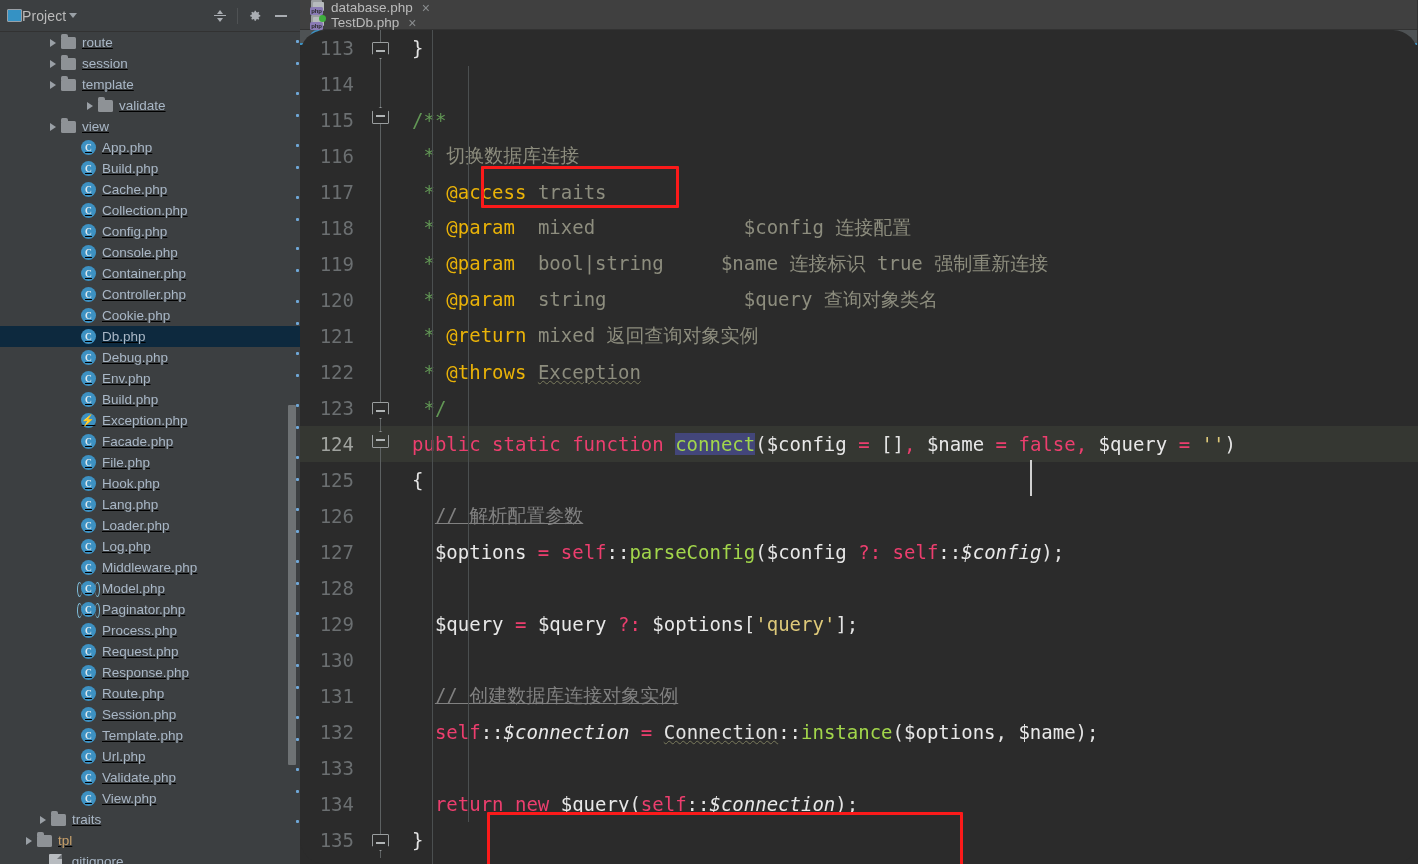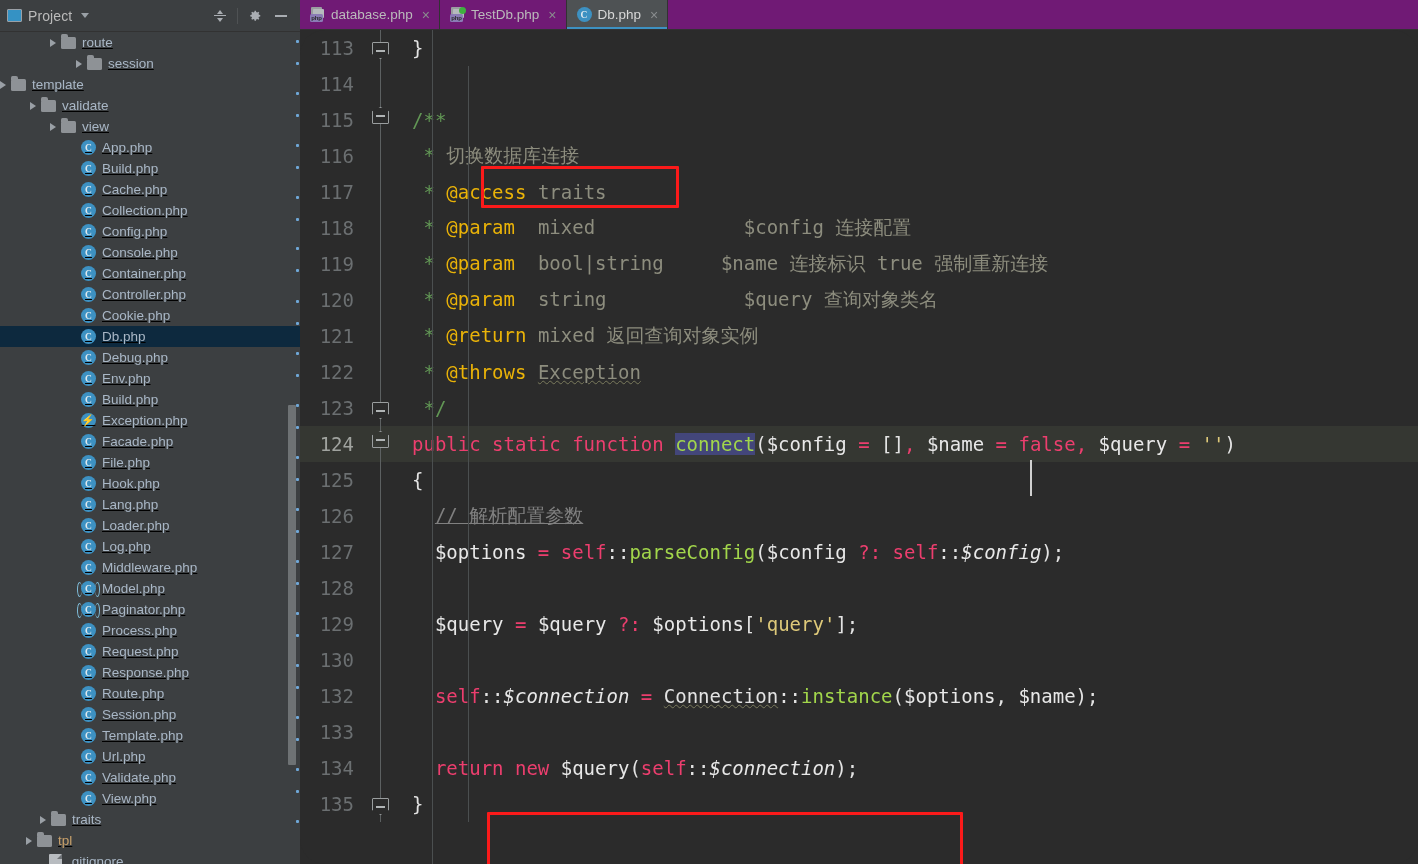--- a/index.html
+++ b/index.html
@@ -26,21 +26,21 @@
     overflow: hidden;
   }
   .sb-toolbar {
     height: 32px;
     display: flex;
     align-items: center;
     background: #3c3f41;
     border-bottom: 1px solid #323232;
     padding-left: 7px;
   }
-  .sb-title-wrap { display: flex; align-items: center; gap: 6px; }
+  .sb-title-wrap { display: flex; align-items: center; gap: 0; }
   .proj-icon {
     width: 15px; height: 13px;
     border: 1.6px solid #9aa0a6;
     background: #3592c4;
     border-radius: 1px;
     display: inline-block;
   }
   .sb-title {
     color: #bbbbbb;
     font-size: 14px;
@@ -178,24 +178,25 @@
   
   .editor {
     position: relative;
     flex: 1 1 auto;
     height: 864px;
     background: #2b2b2b;
     overflow: hidden;
   }
   .tabbar {
     height: 30px;
-    background: #701a75;
+    background: #404040;
     display: flex;
     align-items: stretch;
     border-bottom: 1px solid #323232;
+    flex-direction: column;
   }
   .tab {
     display: flex; align-items: center;
     gap: 6px;
     padding: 0 9px 0 10px;
     font-size: 13.5px;
     color: #bbbbbb;
     cursor: pointer;
     position: relative;
     border-right: 1px solid #323232;
@@ -388,31 +389,31 @@
         </div>
       </div>
     </div>
 
     <div class="tree" id="tree">
         <div class="tree-row" style="padding-left: 50px;">
           <span class="arrow"></span>
           <span class="folder-ico"></span>
           <span>route</span>
         </div>
-        <div class="tree-row" style="padding-left: 76px;">
+        <div class="tree-row" style="padding-left: 50px;">
           <span class="arrow"></span>
           <span class="folder-ico"></span>
           <span>session</span>
         </div>
-        <div class="tree-row" style="">
+        <div class="tree-row" style="padding-left: 50px;">
           <span class="arrow"></span>
           <span class="folder-ico"></span>
           <span>template</span>
         </div>
-        <div class="tree-row" style="padding-left: 30px;">
+        <div class="tree-row" style="padding-left: 50px; margin-left: 37px;">
           <span class="arrow"></span>
           <span class="folder-ico"></span>
           <span>validate</span>
         </div>
         <div class="tree-row" style="padding-left: 50px;">
           <span class="arrow"></span>
           <span class="folder-ico"></span>
           <span>view</span>
         </div>
         <div class="tree-row" style="padding-left: 70px;">
@@ -669,20 +670,21 @@
         <div class="code-line"><div class="gutter-num">121</div><div class="fold-col"><div class="fold-line"></div></div><div class="code-text"><span class="c-doc"> *</span> <span class="c-tag">@return</span> <span class="c-docgray">mixed</span> <span class="c-docgray">返回查询对象实例</span></div></div>
         <div class="code-line"><div class="gutter-num">122</div><div class="fold-col"><div class="fold-line"></div></div><div class="code-text"><span class="c-doc"> *</span> <span class="c-tag">@throws</span> <span class="c-docgray squiggle">Exception</span></div></div>
         <div class="code-line"><div class="gutter-num">123</div><div class="fold-col"><div class="fold-line"></div><div class="fold-mark end"></div></div><div class="code-text"><span class="c-doc"> */</span></div></div>
         <div class="code-line current"><div class="gutter-num">124</div><div class="fold-col"><div class="fold-line"></div><div class="fold-mark start"></div></div><div class="code-text"><span class="c-kw2">public static function</span> <span class="c-fn-sel">connect</span><span class="c-plain">(</span><span class="c-var">$config</span> <span class="c-kw2">=</span> <span class="c-plain">[]</span><span class="c-kw2">,</span> <span class="c-var">$name</span> <span class="c-kw2">=</span> <span class="c-kw2">false</span><span class="c-kw2">,</span> <span class="c-var">$query</span> <span class="c-kw2">=</span> <span class="c-str">''</span><span class="c-plain">)</span></div></div>
         <div class="code-line"><div class="gutter-num">125</div><div class="fold-col"><div class="fold-line"></div></div><div class="code-text"><span class="c-plain">{</span></div></div>
         <div class="code-line"><div class="gutter-num">126</div><div class="fold-col"><div class="fold-line"></div></div><div class="code-text">  <span class="c-comment">// 解析配置参数</span></div></div>
         <div class="code-line"><div class="gutter-num">127</div><div class="fold-col"><div class="fold-line"></div></div><div class="code-text">  <span class="c-var">$options</span> <span class="c-kw2">=</span> <span class="c-kw2">self</span><span class="c-plain">::</span><span class="c-fn">parseConfig</span><span class="c-plain">(</span><span class="c-var">$config</span> <span class="c-elvis">?:</span> <span class="c-kw2">self</span><span class="c-plain">::</span><span class="c-static">$config</span><span class="c-plain">);</span></div></div>
         <div class="code-line"><div class="gutter-num">128</div><div class="fold-col"><div class="fold-line"></div></div><div class="code-text"></div></div>
         <div class="code-line"><div class="gutter-num">129</div><div class="fold-col"><div class="fold-line"></div></div><div class="code-text">  <span class="c-var">$query</span> <span class="c-kw2">=</span> <span class="c-var">$query</span> <span class="c-elvis">?:</span> <span class="c-var">$options</span><span class="c-plain">[</span><span class="c-str">'query'</span><span class="c-plain">];</span></div></div>
         <div class="code-line"><div class="gutter-num">130</div><div class="fold-col"><div class="fold-line"></div></div><div class="code-text"></div></div>
+        <div class="code-line"><div class="gutter-num">131</div><div class="fold-col"><div class="fold-line"></div></div><div class="code-text">  <span class="c-comment">// 创建数据库连接对象实例</span></div></div>
         <div class="code-line"><div class="gutter-num">132</div><div class="fold-col"><div class="fold-line"></div></div><div class="code-text">  <span class="c-kw2">self</span><span class="c-plain">::</span><span class="c-static">$connection</span> <span class="c-kw2">=</span> <span class="c-plain squiggle">Connection</span><span class="c-plain">::</span><span class="c-fn">instance</span><span class="c-plain">(</span><span class="c-var">$options</span><span class="c-plain">, </span><span class="c-var">$name</span><span class="c-plain">);</span></div></div>
         <div class="code-line"><div class="gutter-num">133</div><div class="fold-col"><div class="fold-line"></div></div><div class="code-text"></div></div>
         <div class="code-line"><div class="gutter-num">134</div><div class="fold-col"><div class="fold-line"></div></div><div class="code-text">  <span class="c-kw2">return new</span> <span class="c-var">$query</span><span class="c-plain">(</span><span class="c-kw2">self</span><span class="c-plain">::</span><span class="c-static">$connection</span><span class="c-plain">);</span></div></div>
         <div class="code-line"><div class="gutter-num">135</div><div class="fold-col"><div class="fold-line"></div><div class="fold-mark end"></div></div><div class="code-text"><span class="c-plain">}</span></div></div>
 
       <div class="indent-guide" style="left:132px; top:0; height:834px;"></div>
       <div class="indent-guide" style="left:168px; top:36px; height:756px;"></div>
 
       <div class="redbox" style="left:181px; top:136px; width:198px; height:42px;"></div>
       <div class="redbox" style="left:187px; top:782px; width:476px; height:56px;"></div>

